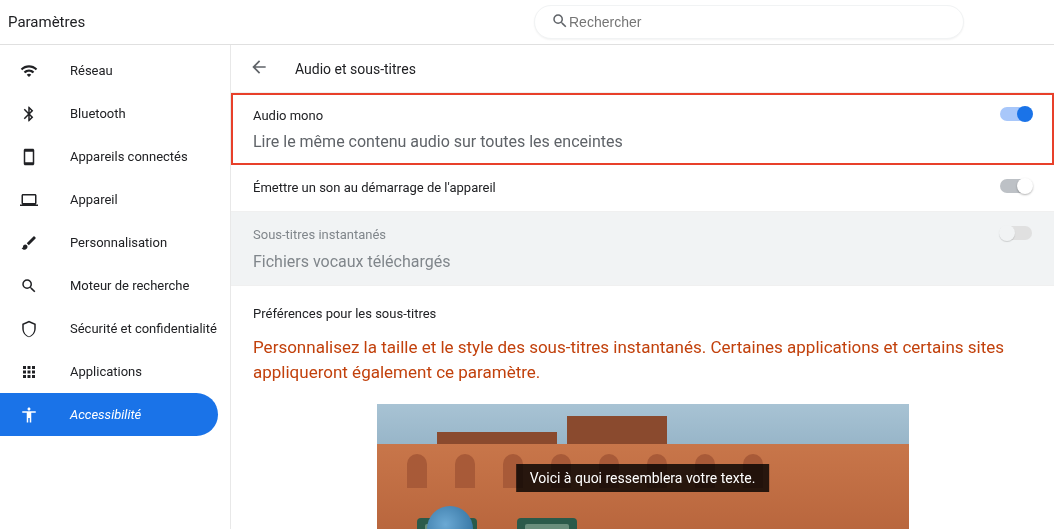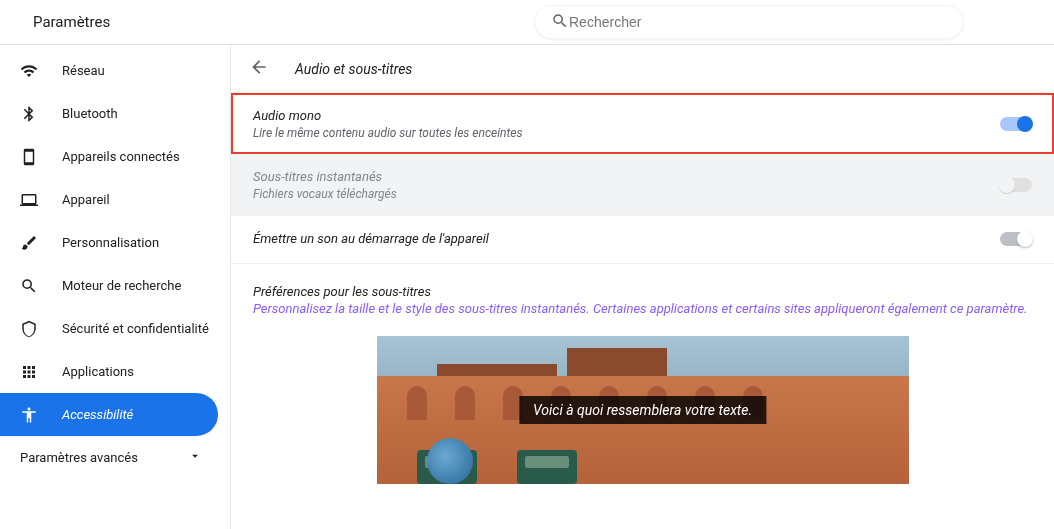--- a/index.html
+++ b/index.html
@@ -9,21 +9,21 @@
       width: 1054px;
       height: 529px;
       overflow: hidden;
       color: #202124;
       font-size: 13px;
     }
     .header {
       height: 45px;
       display: flex;
       align-items: center;
-      padding: 0 33px;
+      padding: 0 8px;
       border-bottom: 1px solid #e0e0e0;
       background: #fff;
       position: relative;
     }
     .header-title {
       font-size: 15px;
       color: #202124;
       font-weight: 400;
     }
     .search-box {
@@ -55,21 +55,21 @@
     .sidebar {
       width: 230px;
       padding-top: 4px;
       flex-shrink: 0;
     }
     .sidebar-item {
       display: flex;
       align-items: center;
       height: 43px;
       padding-left: 20px;
-      gap: 24px;
+      gap: 32px;
       color: #202124;
       cursor: pointer;
       font-size: 13px;
     }
     .sidebar-item.active {
       background: #1a73e8;
       color: #fff;
       border-radius: 0 22px 22px 0;
       margin-right: 12px;
       font-style: italic;
@@ -95,63 +95,61 @@
     }
     .content-wrap {
       flex: 1;
       display: flex;
       justify-content: flex-start;
       overflow-y: auto;
       border-left: 1px solid #e8e8e8;
     }
     .content {
       width: 100%;
-      font-style: italic;
     }
     .content-header {
       height: 48px;
       display: flex;
       align-items: center;
       padding-left: 18px;
       gap: 26px;
       border-bottom: 1px solid #f0f0f0;
     }
     .content-header-title {
       font-size: 14px;
       color: #202124;
     }
     .settings-section {
       padding: 0;
     }
     .setting-row {
       display: flex;
-      align-items: center;
       justify-content: space-between;
       padding: 14px 22px;
       min-height: 44px;
       border-bottom: 1px solid #f0f0f0;
     }
     .setting-row.highlighted {
       outline: 2px solid #e8402a;
       outline-offset: -2px;
       border-bottom: none;
     }
     .setting-row.disabled-bg {
       background: #f1f3f4;
       color: #80868b;
     }
     .setting-text .title {
       font-size: 13px;
       color: #202124;
       line-height: 1.4;
     }
     .setting-text .sub {
-      font-size: 12px;
+      font-size: 16px;
       color: #5f6368;
-      margin-top: 1px;
+      margin-top: 7px;
     }
     .setting-row.disabled-bg .title,
     .setting-row.disabled-bg .sub { color: #80868b; }
     .toggle {
       width: 32px;
       height: 14px;
       border-radius: 8px;
       position: relative;
       flex-shrink: 0;
     }
@@ -167,25 +165,25 @@
     .toggle.off { background: #bdc1c6; }
     .toggle.off .knob { right: -1px; background: #ffffff; box-shadow: 0 1px 2px rgba(0,0,0,0.3); }
     .toggle.off-disabled { background: #e0e0e0; }
     .toggle.off-disabled .knob { left: -1px; background: #f1f3f4; box-shadow: 0 1px 1px rgba(0,0,0,0.15); }
     .prefs-section {
       padding: 20px 22px 10px;
     }
     .prefs-heading {
       font-size: 13px;
       color: #202124;
-      margin-bottom: 0;
+      margin-bottom: 14px;
     }
     .prefs-desc {
-      font-size: 13px;
-      color: #8b5cf6;
+      font-size: 17px;
+      color: #c2410c;
       line-height: 1.5;
       margin-bottom: 18px;
     }
     .caption-preview {
       width: 532px;
       height: 148px;
       margin: 0 auto;
       position: relative;
       overflow: hidden;
       background: linear-gradient(180deg, #a8c3d4 0%, #97b5c8 28%, #d98e63 28%, #c77445 100%);
@@ -338,26 +336,20 @@
         <span>Applications</span>
       </div>
       <div class="sidebar-item active">
         <span class="icon">
           <svg viewBox="0 0 24 24" fill="currentColor">
             <path d="M12 2c1.1 0 2 .9 2 2s-.9 2-2 2-2-.9-2-2 .9-2 2-2zm9 7h-6v13h-2v-6h-2v6H9V9H3V7h18v2z"></path>
           </svg>
         </span>
         <span>Accessibilité</span>
       </div>
-      <div class="sidebar-advanced">
-        <span>Paramètres avancés</span>
-        <span><svg viewBox="0 0 24 24" fill="currentColor" width="14" height="14">
-            <path d="M7 10l5 5 5-5z"></path>
-          </svg></span>
-      </div>
     </div>
 
   <div class="content-wrap">
     <div class="content">
       <div class="content-header">
         <span class="back-btn">
           <svg viewBox="0 0 24 24" fill="#5f6368">
               <path d="M20 11H7.83l5.59-5.59L12 4l-8 8 8 8 1.41-1.41L7.83 13H20v-2z"></path>
             </svg>
         </span>
@@ -367,34 +359,34 @@
       <div class="settings-section" id="settings-section">
           <div class="setting-row highlighted">
             <div class="setting-text">
               <div class="title">Audio mono</div>
               <div class="sub">Lire le même contenu audio sur toutes les enceintes</div>
             </div>
             <div class="toggle on">
               <div class="knob"></div>
             </div>
           </div>
+          <div class="setting-row">
+            <div class="setting-text">
+              <div class="title">Émettre un son au démarrage de l'appareil</div>
+            </div>
+            <div class="toggle off">
+              <div class="knob"></div>
+            </div>
+          </div>
           <div class="setting-row disabled-bg">
             <div class="setting-text">
               <div class="title">Sous-titres instantanés</div>
               <div class="sub">Fichiers vocaux téléchargés</div>
             </div>
             <div class="toggle off-disabled">
-              <div class="knob"></div>
-            </div>
-          </div>
-          <div class="setting-row">
-            <div class="setting-text">
-              <div class="title">Émettre un son au démarrage de l'appareil</div>
-            </div>
-            <div class="toggle off">
               <div class="knob"></div>
             </div>
           </div>
         </div>
 
       <div class="prefs-section">
         <div class="prefs-heading">Préférences pour les sous-titres</div>
         <div class="prefs-desc">Personnalisez la taille et le style des sous-titres instantanés. Certaines applications et certains sites appliqueront également ce paramètre.</div>
         <div class="caption-preview">
           <div class="building">

